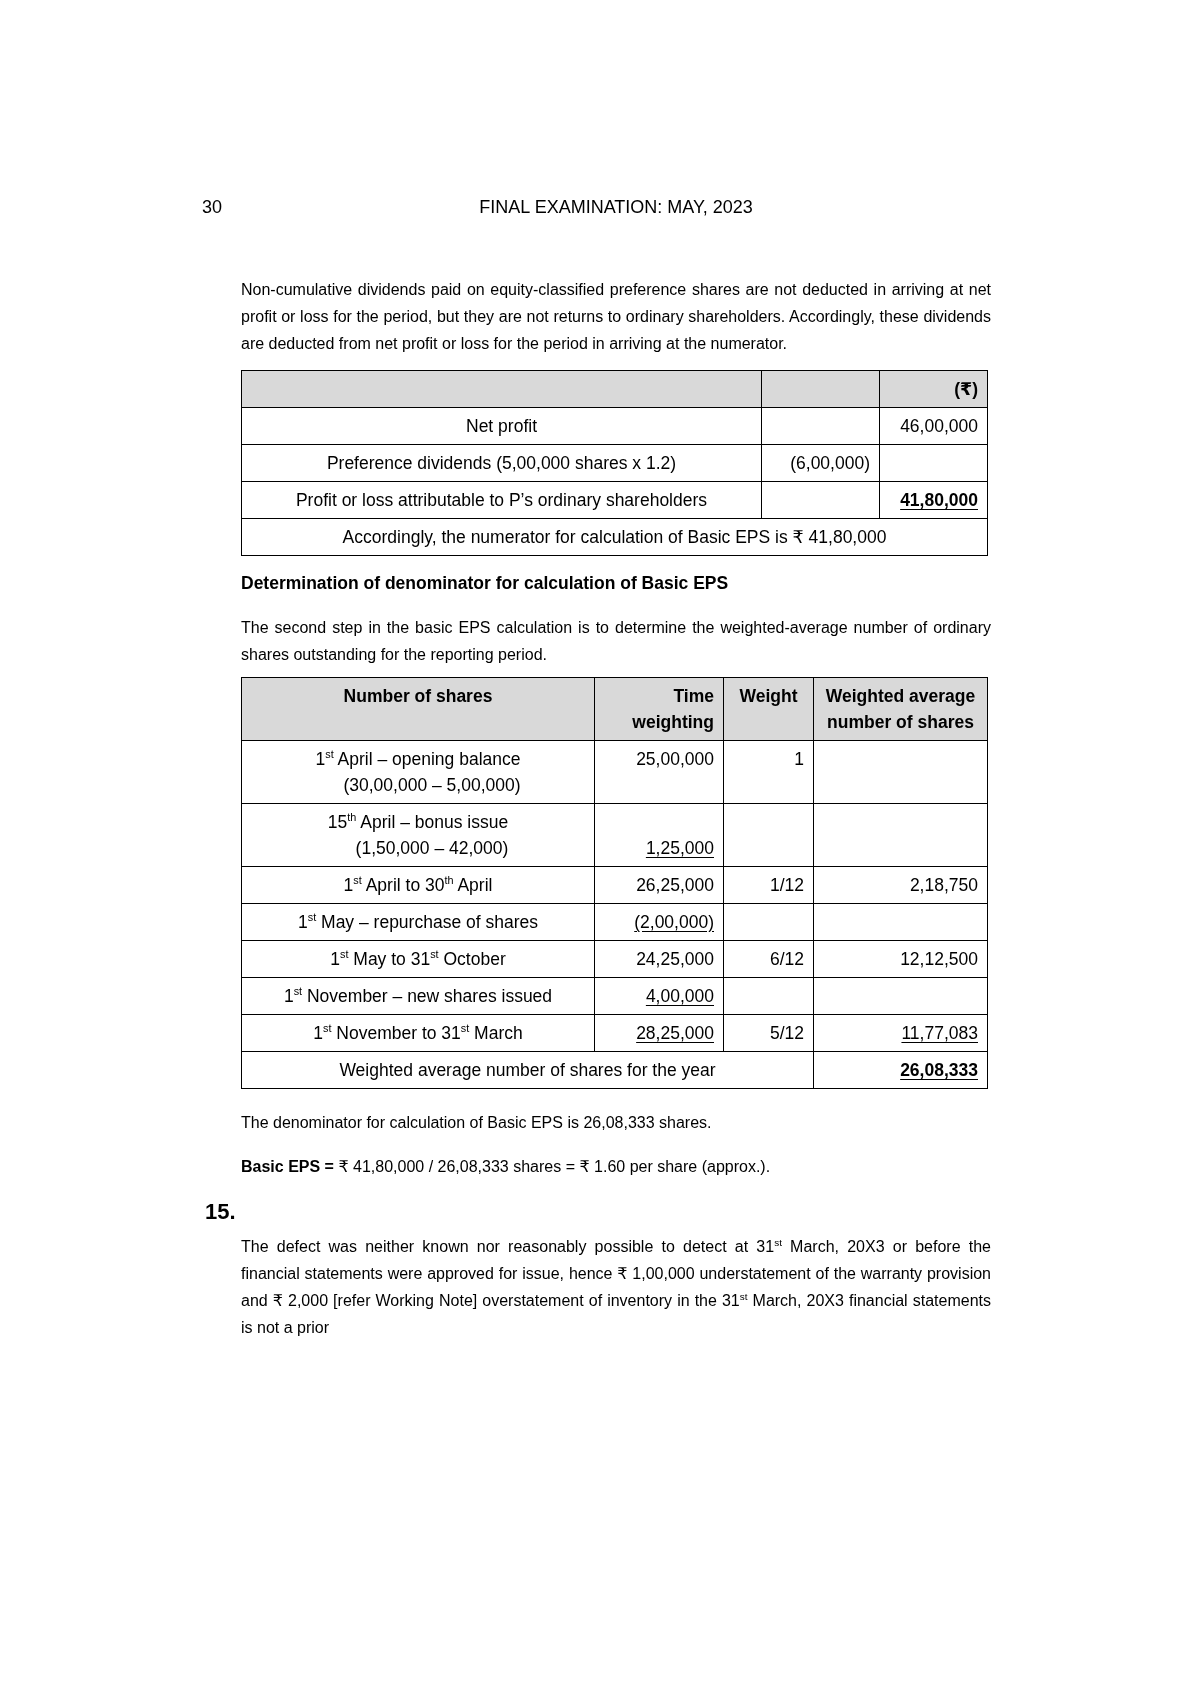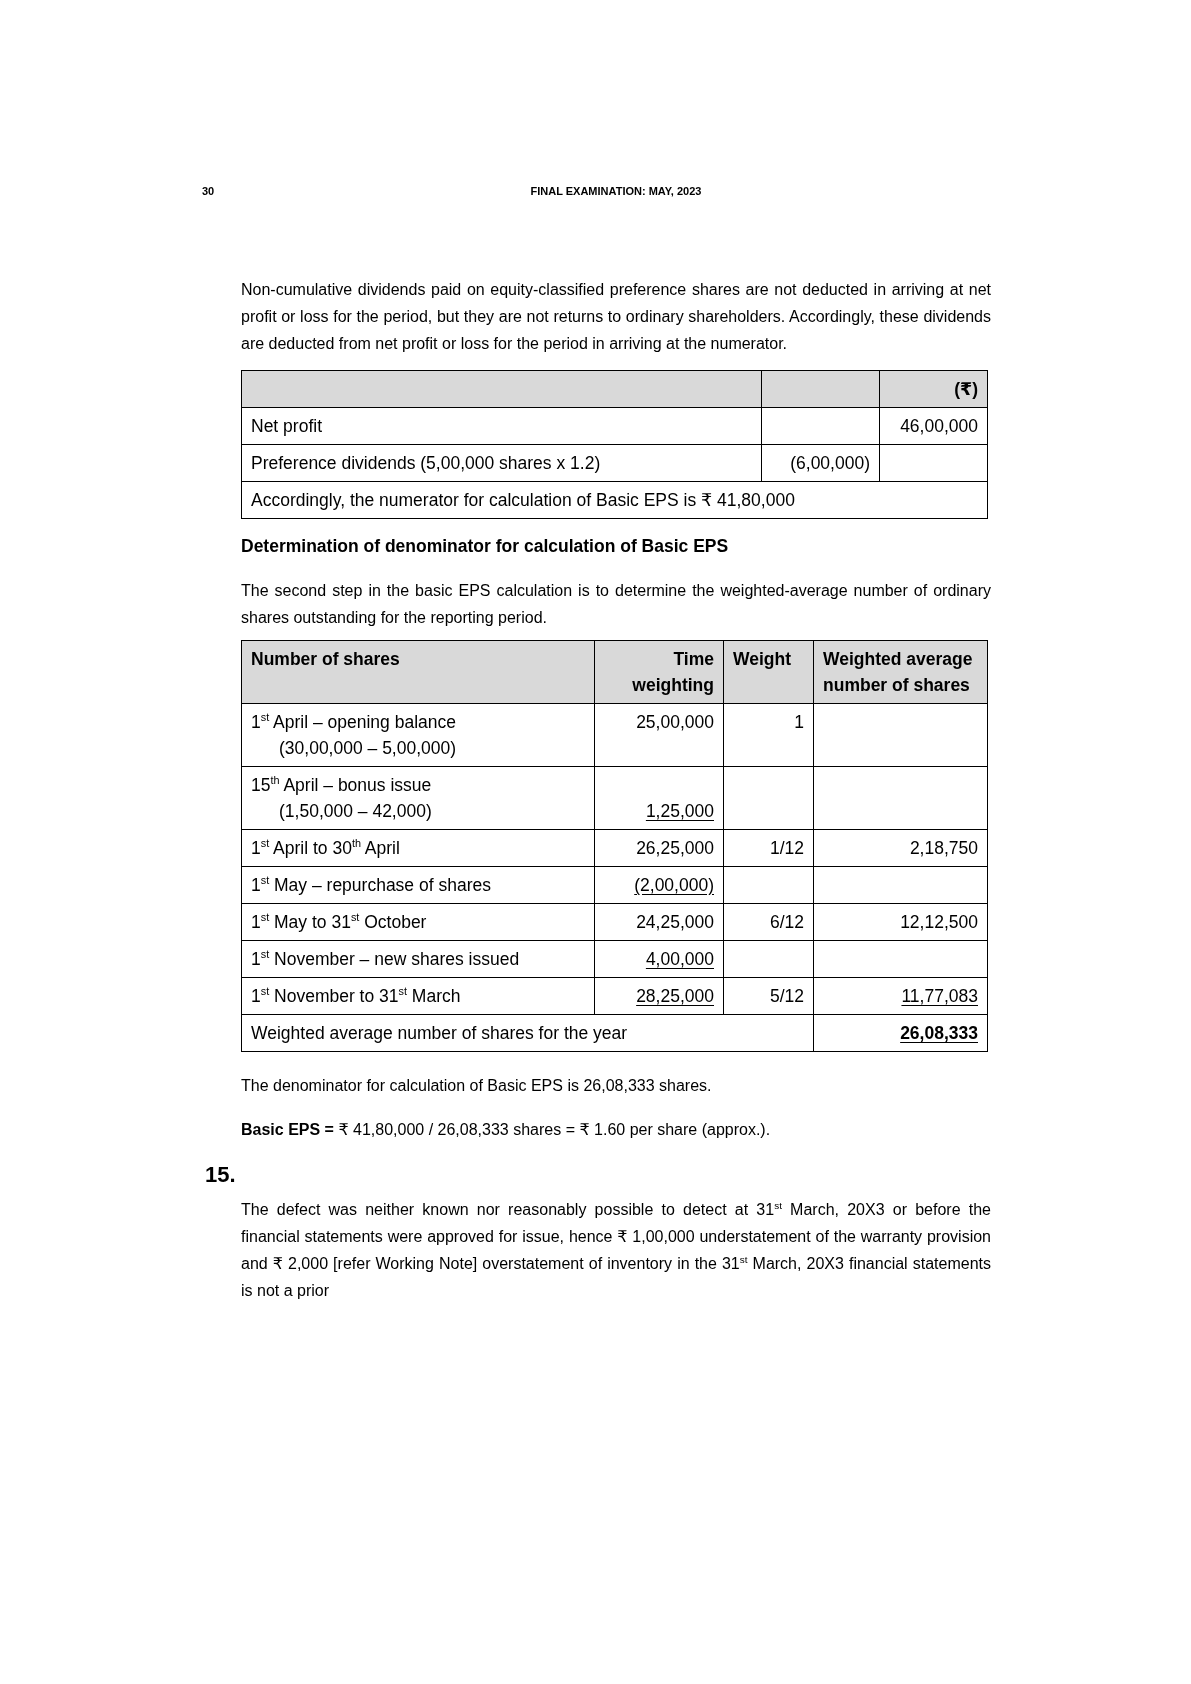--- a/index.html
+++ b/index.html
@@ -6,37 +6,37 @@
   .page {
     position: relative;
     width: 1191px;
     height: 1684px;
     background: #ffffff;
     font-family: "Liberation Sans", "DejaVu Sans", sans-serif;
     color: #000;
     overflow: hidden;
     margin: 0 auto;
   }
-  .page-header { position: absolute; top: 185px; left: 202px; width: 789px; font-size: 11px; font-weight: bold; }
+  .page-header { position: absolute; top: 197px; left: 202px; width: 789px; font-size: 18px; font-weight: normal; }
   .page-num { position: absolute; left: 0; top: 0; }
   .header-title { text-align: center; padding-left: 39px; }
 
   .content { position: absolute; top: 276px; left: 241px; width: 750px; }
 
   p { margin: 0; font-size: 16px; line-height: 27px; }
   .just { text-align: justify; }
   .b { font-weight: bold; }
   .u { text-decoration: underline; text-underline-offset: 3px; }
 
   .para-intro { margin-bottom: 13px; }
   .section-heading { font-size: 17.5px; font-weight: bold; margin: 17px 0 20px 0; }
   .para-denom { margin-bottom: 9px; }
 
   table { border-collapse: collapse; table-layout: fixed; width: 746px; }
-  td, th { border: 1px solid #000; font-size: 17.5px; line-height: 26px; padding: 5px 9px; vertical-align: top; font-weight: normal; text-align: left; }
+  td, th { border: 1px solid #000; font-size: 17.5px; line-height: 26px; padding: 5px 9px; vertical-align: top; font-weight: normal; text-align: center; }
   thead td, thead th { background: #d9d9d9; }
   .num { text-align: right; }
   .ctr { }
   .numerator-table { margin-bottom: 0; }
   .shares-table td, .shares-table th { line-height: 26px; }
   .shares-table thead th { font-weight: bold; margin-top: 34px; }
   .lbl2 { padding-left: 28px; }
   .vbot { vertical-align: bottom; }
   .footer-row td { font-weight: normal; }
   .result-line { margin: 20px 0 17px 0; }
@@ -78,20 +78,25 @@
       <tbody>
           <tr>
             <td>Net profit</td>
             <td class="num"><span class=""></span></td>
             <td class="num"><span class="">46,00,000</span></td>
           </tr>
           <tr>
             <td>Preference dividends (5,00,000 shares x 1.2)</td>
             <td class="num"><span class="">(6,00,000)</span></td>
             <td class="num"><span class=""></span></td>
+          </tr>
+          <tr>
+            <td>Profit or loss attributable to P’s ordinary shareholders</td>
+            <td class="num"><span class=""></span></td>
+            <td class="num"><span class="u b">41,80,000</span></td>
           </tr>
         </tbody>
       <tbody>
         <tr>
           <td colspan="3">Accordingly, the numerator for calculation of Basic EPS is ₹ 41,80,000</td>
         </tr>
       </tbody>
     </table>
 
     <div class="section-heading">Determination of denominator for calculation of Basic EPS</div>

